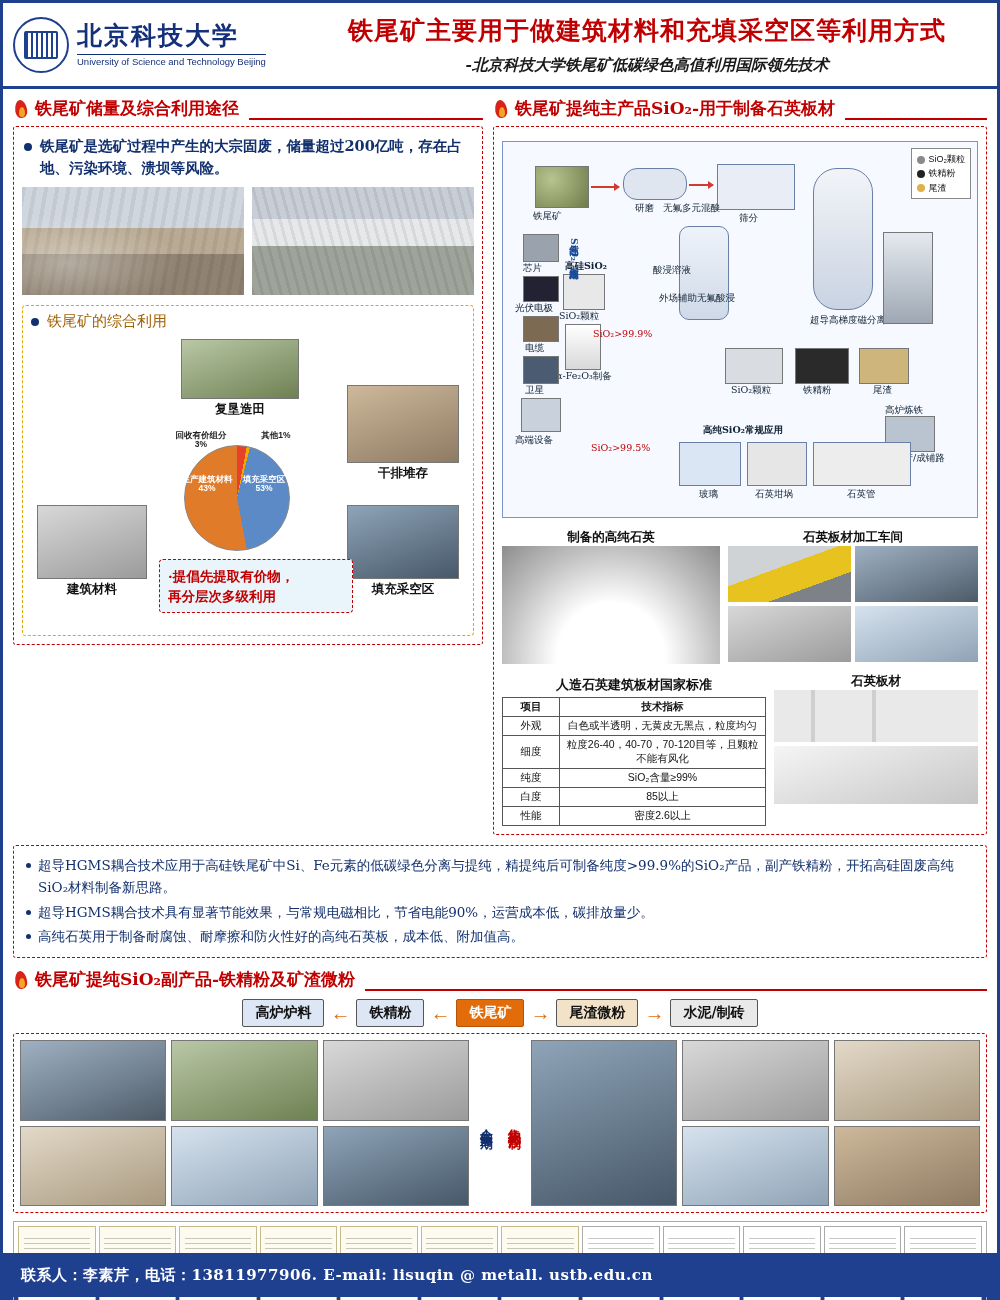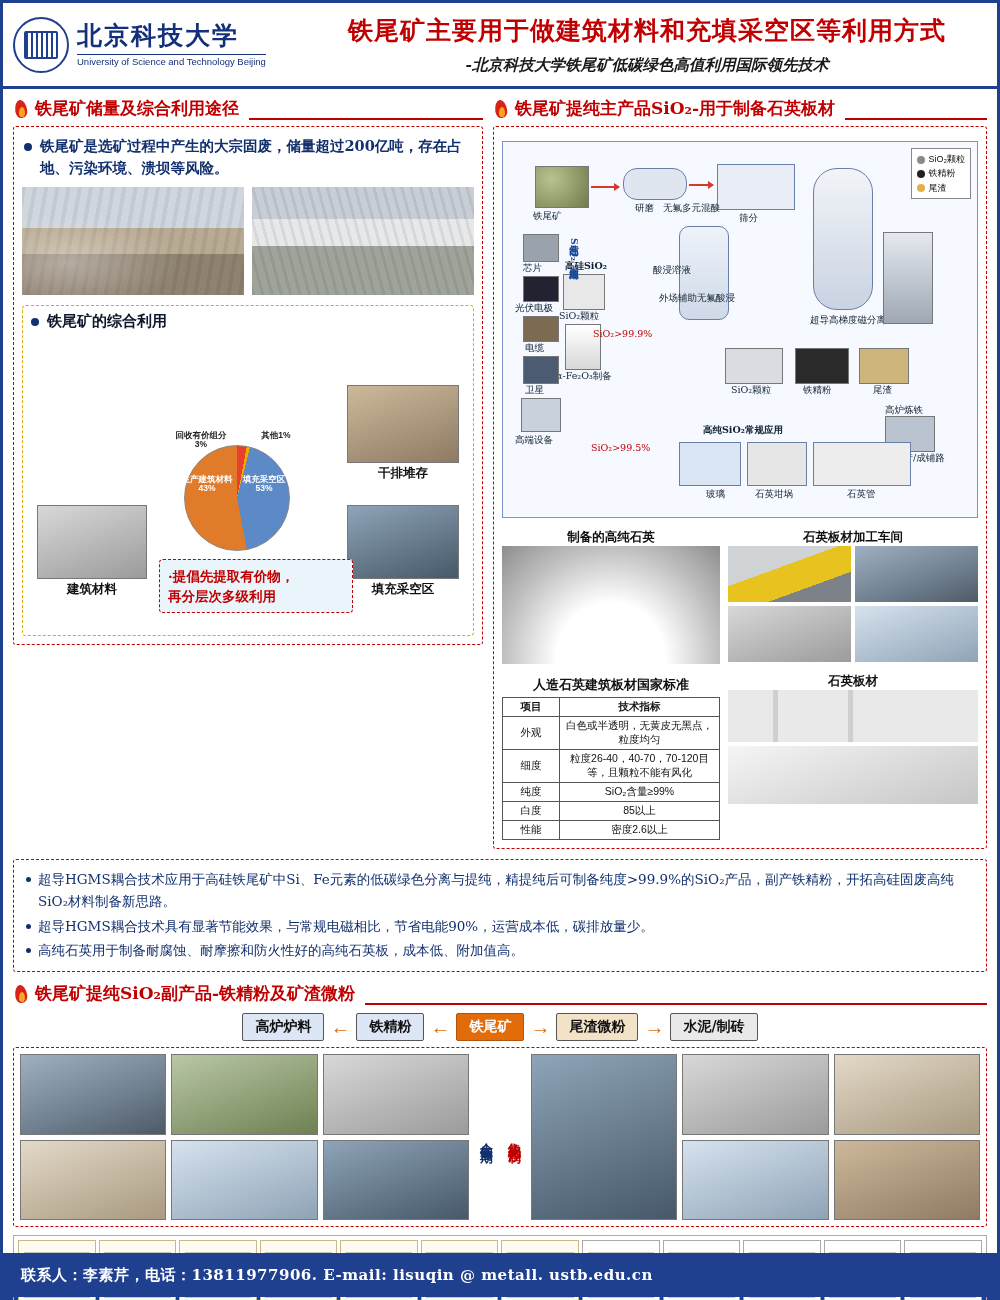--- a/index.html
+++ b/index.html
@@ -114,21 +114,21 @@
   }
   .ph-dam:after{
     content:"";position:absolute;inset:0;
     background:repeating-linear-gradient(75deg,rgba(0,0,0,.07) 0 3px,transparent 3px 9px);
   }
   
   .util-box{
     border:1.5px dashed #e0a800;border-radius:4px;margin-top:10px;padding:6px 8px 10px 8px;
     position:relative;
   }
-  .util-head{font-size:15px;font-weight:bold;color:#0f172a;
+  .util-head{font-size:15px;font-weight:normal;color:#a16207;
     font-family:"DejaVu Serif","Liberation Serif",serif;position:relative;padding-left:16px;}
   .util-head:before{content:"";position:absolute;left:0;top:6px;width:8px;height:8px;border-radius:50%;background:#12306e;}
   .diagram{position:relative;height:290px;margin-top:4px;}
   .dg-item{position:absolute;text-align:center;}
   .dg-item .photo{border:1px solid #777;}
   .dg-item .lbl{font-size:12.5px;font-weight:bold;margin-top:2px;
     font-family:"DejaVu Serif","Liberation Serif",serif;}
   .pie{
     position:absolute;width:104px;height:104px;border-radius:50%;
     background:conic-gradient(#e8402a 0 3%,#f2a900 3% 4%,#5b8ac6 4% 47%,#e07b2a 47% 100%);
@@ -257,20 +257,24 @@
         <div class="two-photo">
           <div class="photo ph-mine"></div>
           <div class="photo ph-dam"></div>
         </div>
 
         <div class="util-box">
           <div class="util-head">铁尾矿的综合利用</div>
 
           <div class="diagram">
 
+            <div class="dg-item" style="left:150px;top:4px;width:118px;">
+              <div class="photo tex-c" style="height:58px;"></div>
+              <div class="lbl">复垦造田</div>
+            </div>
 
 
             <div class="dg-item" style="right:6px;top:50px;width:112px;">
               <div class="photo tex-b" style="height:76px;"></div>
               <div class="lbl">干排堆存</div>
             </div>
 
             <div class="dg-item" style="left:6px;top:170px;width:110px;">
               <div class="photo tex-d" style="height:72px;"></div>
               <div class="lbl">建筑材料</div>
@@ -364,21 +368,21 @@
           <div class="fl-photo" style="left:356px;top:206px;width:48px;height:34px;background:#cdb57c;"></div>
           <div class="fl-lbl" style="left:370px;top:242px;">尾渣</div>
 
           <div class="fl-photo" style="left:380px;top:90px;width:48px;height:90px;background:linear-gradient(180deg,#e5e9ef,#9ea8b4);"></div>
           <div class="fl-lbl" style="left:382px;top:262px;">高炉炼铁</div>
           <div class="fl-photo" style="left:382px;top:274px;width:48px;height:34px;background:#b9c4d0;"></div>
           <div class="fl-lbl" style="left:372px;top:310px;width:70px;">水泥生产/成铺路</div>
 
           <div class="fl-lbl" style="left:200px;top:282px;font-weight:bold;">高纯SiO₂常规应用</div>
           <div class="fl-box" style="left:176px;top:300px;width:60px;height:42px;background:#dbe6f4;"></div>
-          <div class="fl-lbl" style="left:203px;top:346px;">玻璃</div>
+          <div class="fl-lbl" style="left:196px;top:346px;">玻璃</div>
           <div class="fl-box" style="left:244px;top:300px;width:58px;height:42px;background:#e6e6e6;"></div>
           <div class="fl-lbl" style="left:252px;top:346px;">石英坩埚</div>
           <div class="fl-box" style="left:310px;top:300px;width:96px;height:42px;background:#ededed;"></div>
           <div class="fl-lbl" style="left:344px;top:346px;">石英管</div>
         </div>
 
         <div class="quartz-row">
           <div style="width:218px;">
             <div class="ph-cap">制备的高纯石英</div>
             <div class="photo" style="height:118px;background:radial-gradient(ellipse at 50% 95%,#fff 0 35%,#bfbfbf 70%,#8d8d8d);"></div>
@@ -390,21 +394,21 @@
               <div class="photo tex-a" style="flex:1;height:56px;"></div>
             </div>
             <div style="display:flex;gap:4px;margin-top:4px;">
               <div class="photo tex-d" style="flex:1;height:56px;"></div>
               <div class="photo tex-e" style="flex:1;height:56px;"></div>
             </div>
           </div>
         </div>
 
         <div style="display:flex;gap:8px;margin-top:6px;">
-          <div style="width:218px;">
+          <div style="width:264px;">
             <div class="spec-cap">人造石英建筑板材国家标准</div>
             <table class="spec-table">
               <tbody>
                   <tr>
                 <th style="width:48px;">项目</th>
                 <th>技术指标</th>
               </tr>
               <tr>
                 <td>外观</td>
                 <td>白色或半透明，无黄皮无黑点，粒度均匀</td>

